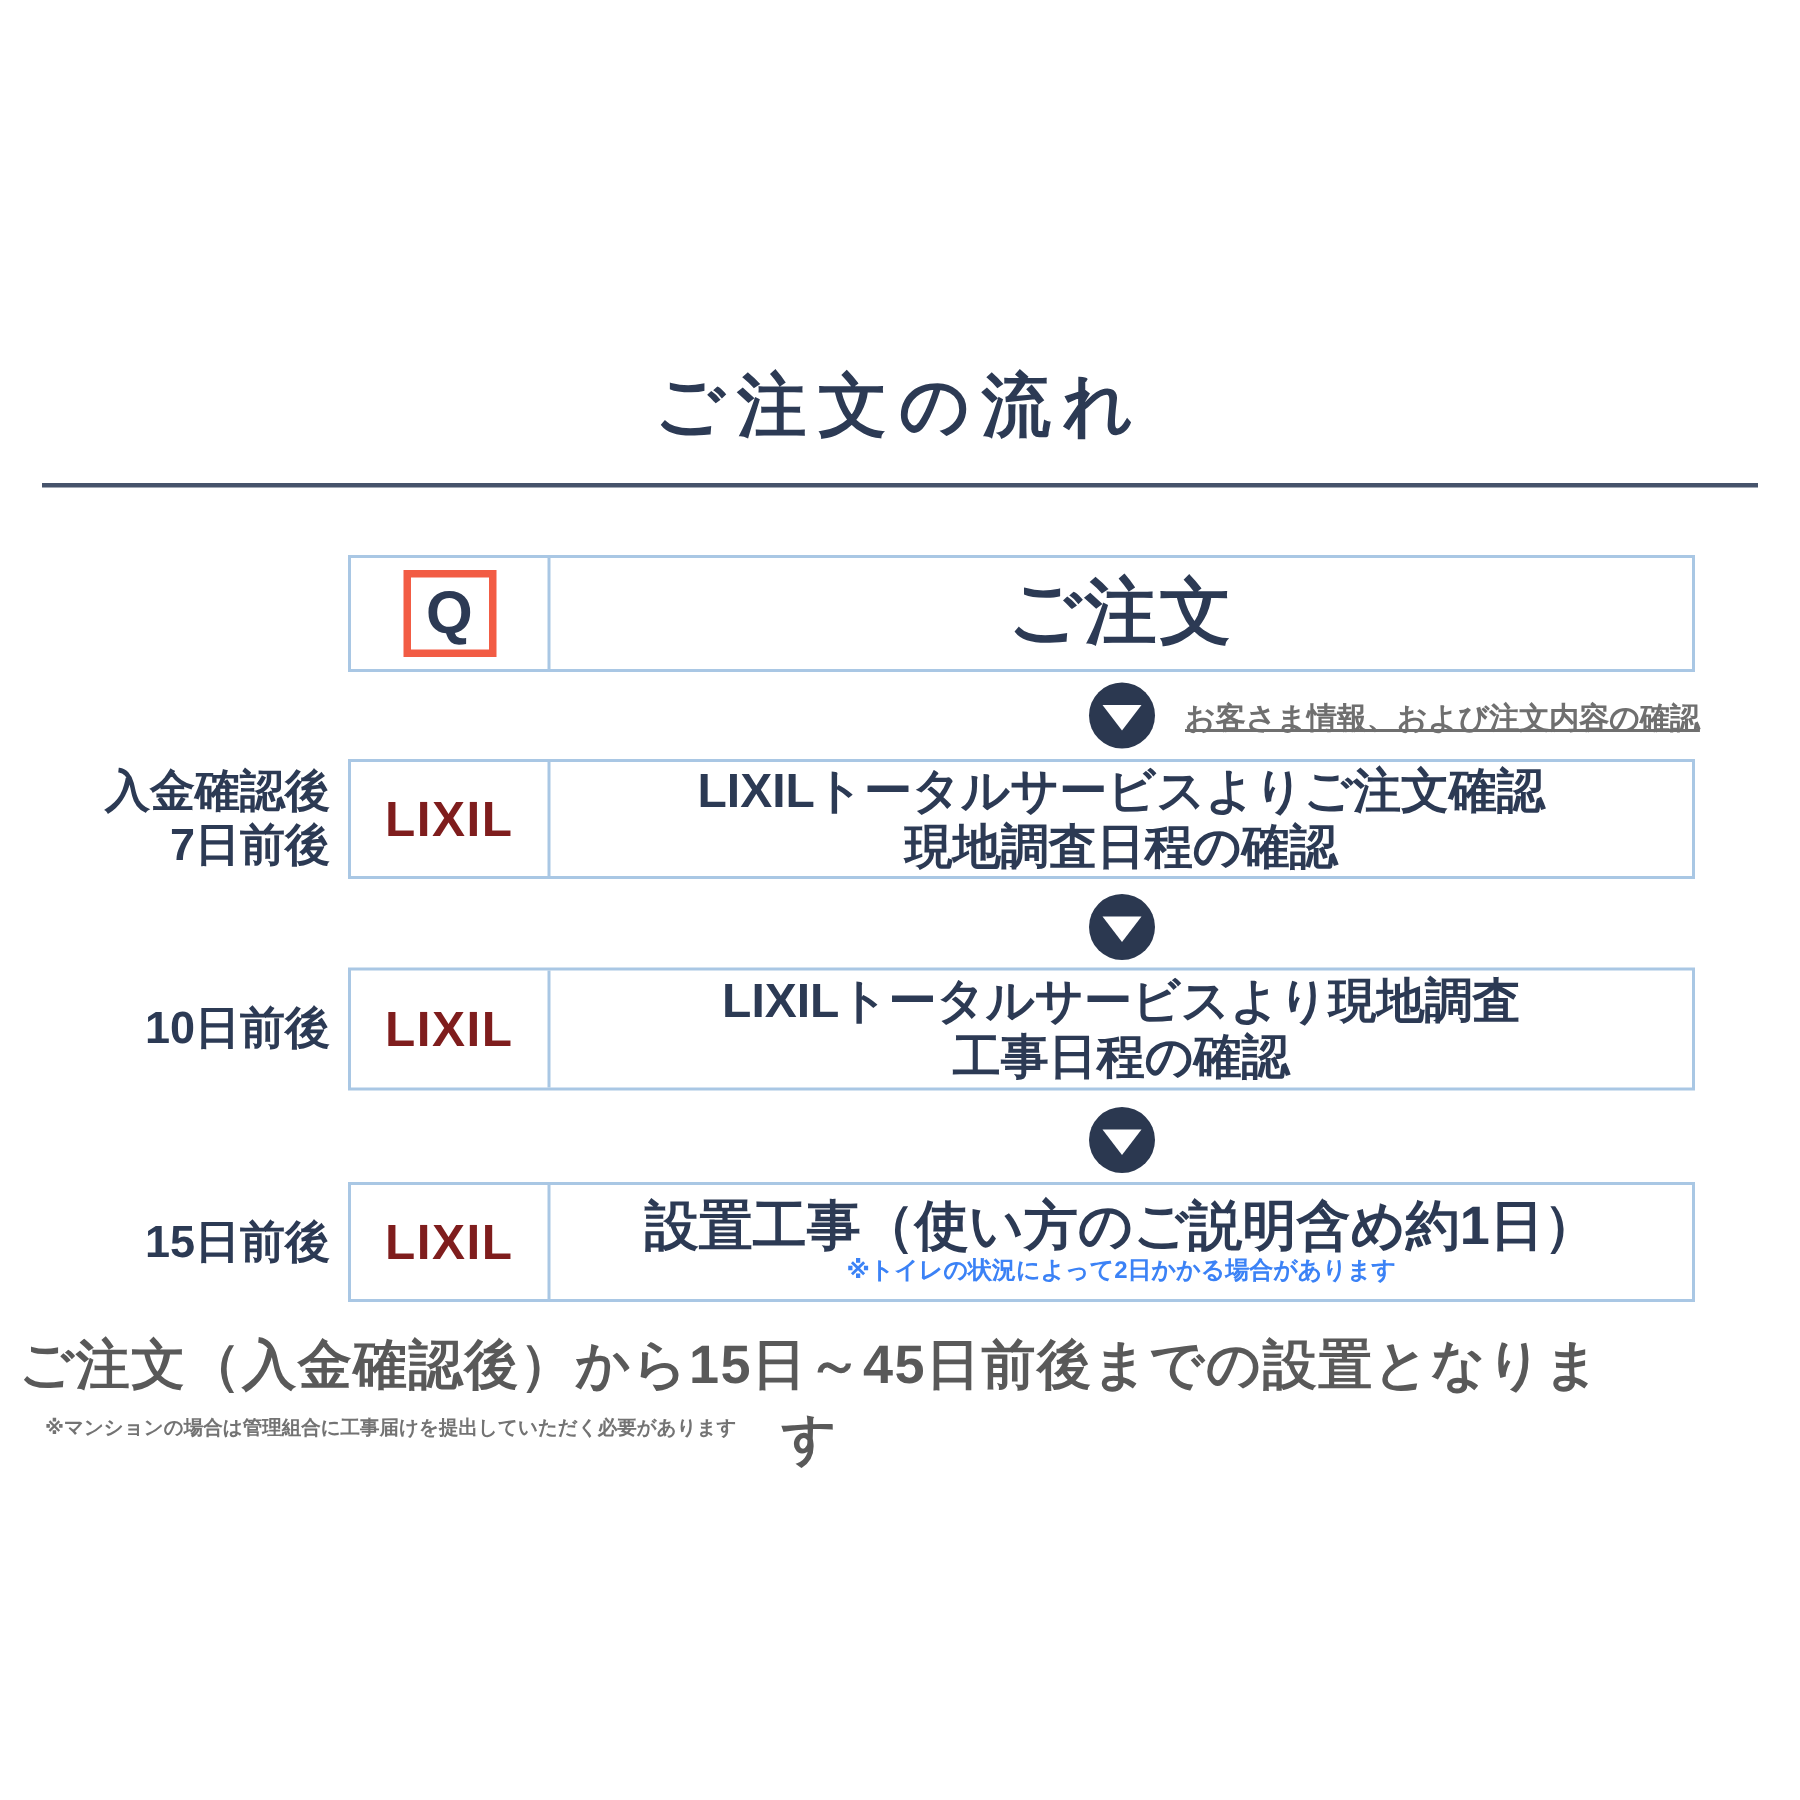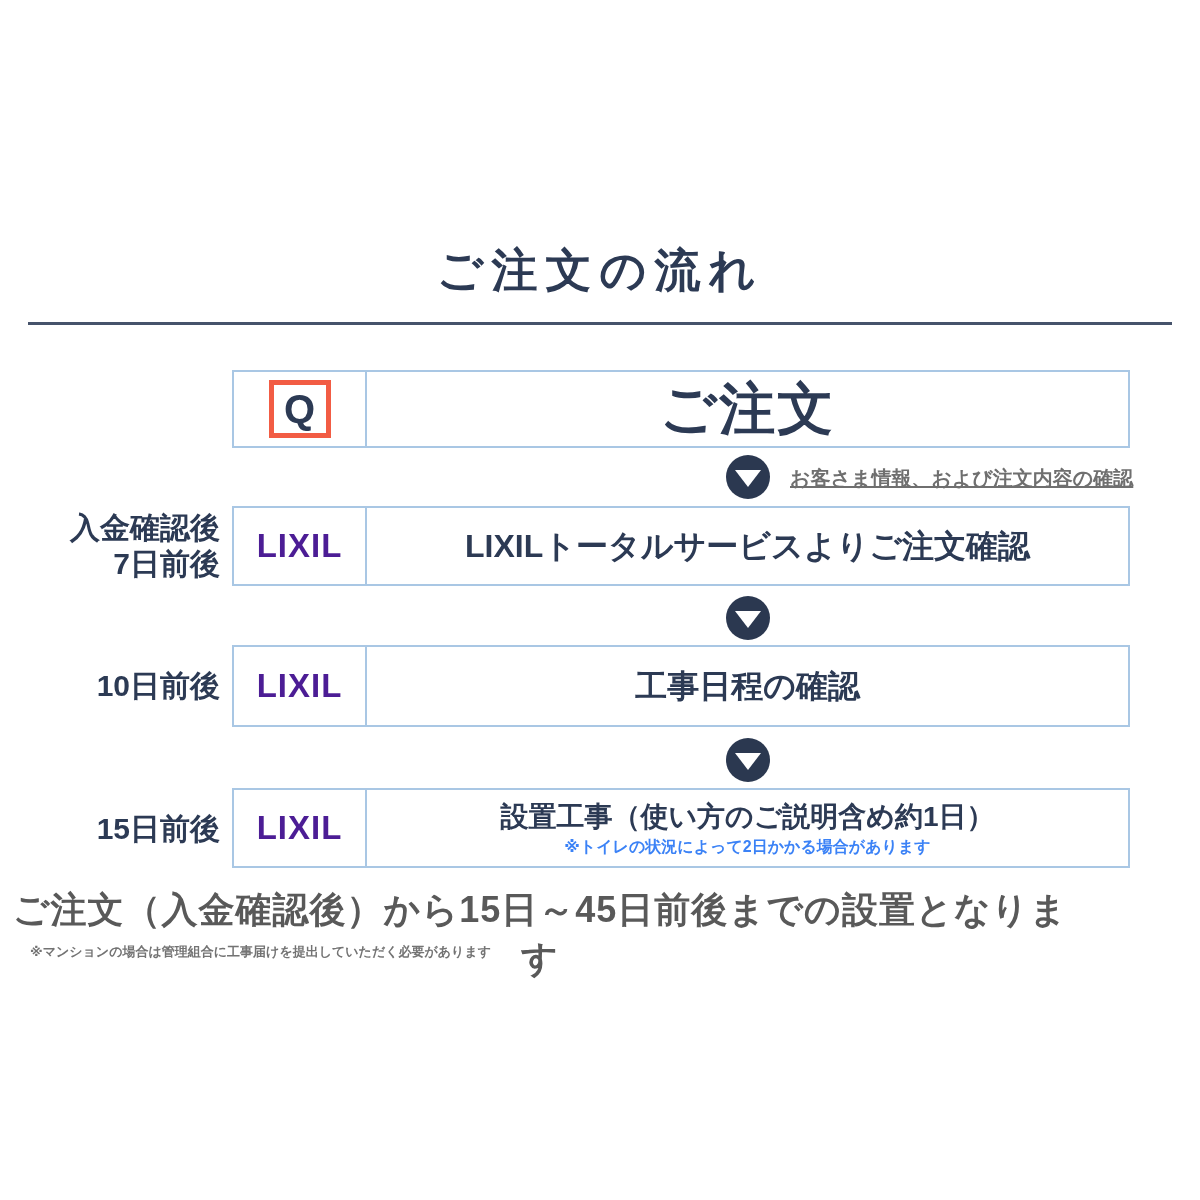--- a/index.html
+++ b/index.html
@@ -30,31 +30,31 @@
     width: 133px; border-right: 2px solid #A9C7E4;
     display: flex; align-items: center; justify-content: center;
     flex: none;
   }
   .content-cell {
     flex: 1; display: flex; flex-direction: column;
     align-items: center; justify-content: center;
     text-align: center;
   }
   .content-line { font-size: 32px; font-weight: bold; line-height: 37px; color: #2C3A54; }
-  .content-line.big { font-size: 56px; line-height: 56px; letter-spacing: 2px; }
+  .content-line.big { font-size: 48px; line-height: 56px; letter-spacing: 2px; }
   .content-note { font-size: 16px; font-weight: bold; color: #3b82f6; margin-top: 2px; }
 
   .q-badge {
     width: 62px; height: 58px; border: 5px solid #F25C44;
     background: #ffffff; display: flex; align-items: center; justify-content: center;
   }
   .q-letter { font-size: 40px; font-weight: 600; color: #2C3A54; line-height: 1; }
 
   .lixil-logo {
-    font-size: 33px; font-weight: 800; color: #4c1d95;
+    font-size: 33px; font-weight: 800; color: #7f1d1d;
     letter-spacing: 1px; font-family: "Liberation Sans", "DejaVu Sans", sans-serif;
   }
 
   .duration-label {
     position: absolute; right: 980px; width: 400px;
     text-align: right; font-size: 30px; font-weight: bold;
     color: #2C3A54; line-height: 36px; white-space: nowrap;
   }
 
   .flow-arrow {
@@ -110,52 +110,54 @@
   <div class="duration-label" style="top:510px;">
     <div>入金確認後</div>
     <div>7日前後</div>
   </div>
   <div class="step-box" style="top:506px; height:80px;">
     <div class="icon-cell">
       <span class="lixil-logo">LIXIL</span>
     </div>
     <div class="content-cell">
       <div class="content-line">LIXILトータルサービスよりご注文確認</div>
+      <div class="content-line">現地調査日程の確認</div>
     </div>
   </div>
 
   <div class="flow-arrow" style="top:596px;">
       <div class="tri"></div>
     </div>
 
   <div class="duration-label" style="top:668px;">
     <div>10日前後</div>
   </div>
   <div class="step-box" style="top:645px; height:82px;">
     <div class="icon-cell">
       <span class="lixil-logo">LIXIL</span>
     </div>
     <div class="content-cell">
+      <div class="content-line">LIXILトータルサービスより現地調査</div>
       <div class="content-line">工事日程の確認</div>
     </div>
   </div>
 
   <div class="flow-arrow" style="top:738px;">
       <div class="tri"></div>
     </div>
 
   <div class="duration-label" style="top:811px;">
     <div>15日前後</div>
   </div>
   <div class="step-box" style="top:788px; height:80px;">
     <div class="icon-cell">
       <span class="lixil-logo">LIXIL</span>
     </div>
     <div class="content-cell">
-      <div class="content-line" style="font-size:28px;">設置工事（使い方のご説明含め約1日）</div>
+      <div class="content-line" style="font-size:36px;">設置工事（使い方のご説明含め約1日）</div>
       <div class="content-note">※トイレの状況によって2日かかる場合があります</div>
     </div>
   </div>
 
   <div class="footer-summary">ご注文（入金確認後）から15日～45日前後までの設置となります</div>
   <div class="footer-note">※マンションの場合は管理組合に工事届けを提出していただく必要があります</div>
 
 </div>
 
 </body></html>

